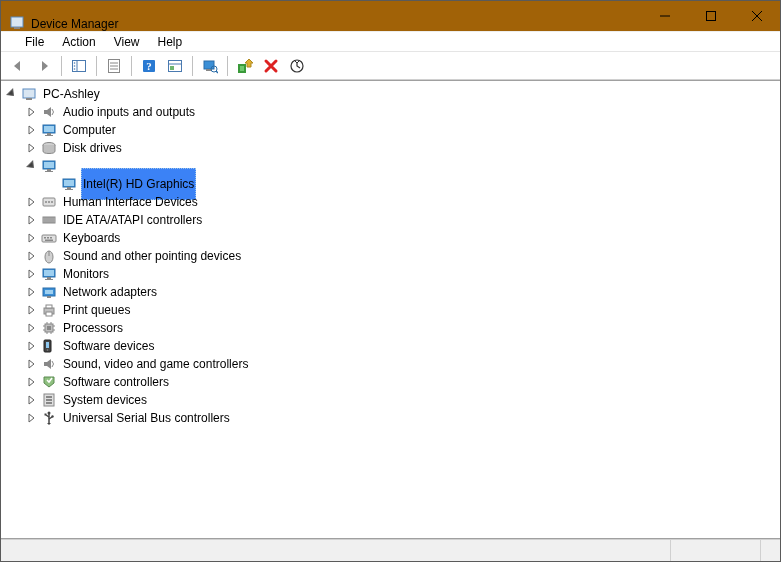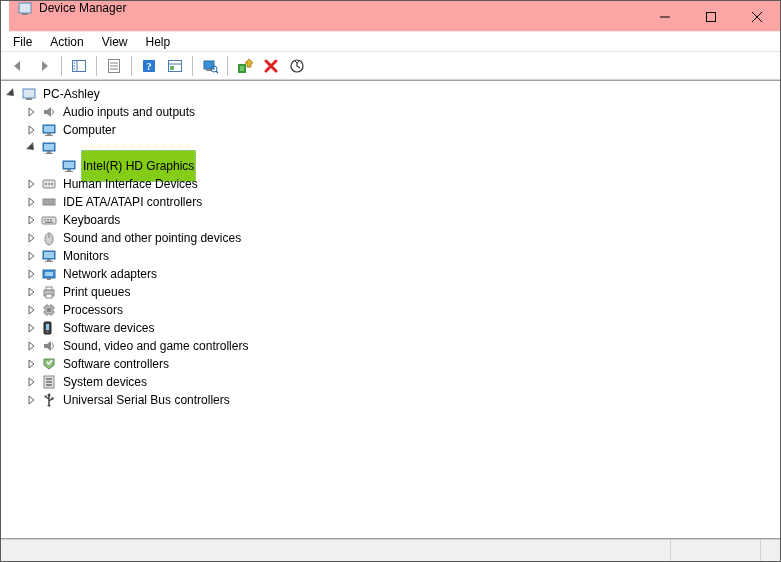--- a/index.html
+++ b/index.html
@@ -13,37 +13,36 @@
   }
   .window {
     width: 781px; height: 562px;
     border: 1px solid #5a5a5a;
     display: flex; flex-direction: column;
     background: #fff;
     position: relative;
   }
   .titlebar {
     height: 31px;
-    display: flex; align-items: flex-start;
-    background: #fca5a5;
+    display: flex; align-items: flex-end;
+    background: #a16207;
     border-bottom: 1px solid #eee;
-    margin-left: 8px;
   }
   .titlebar .app-icon { width: 16px; height: 16px; margin: 0 6px 0 8px; }
   .titlebar .title { flex: 1; font-size: 12px; }
   .win-btn {
     width: 46px; height: 31px;
     display: flex; align-items: center; justify-content: center;
     font-size: 10px;
   }
   .win-btn svg { display:block }
   .menubar {
     height: 20px;
     display: flex; align-items: center;
-    padding: 0 4px;
+    padding: 0 16px;
     gap: 2px;
     border-bottom: 1px solid #e5e5e5;
   }
   .menu-item { padding: 2px 8px; font-size: 12px; }
   .toolbar {
     height: 28px;
     display: flex; align-items: center;
     padding: 2px 4px;
     border-bottom: 1px solid #d0d0d0;
     gap: 0;
@@ -85,21 +84,21 @@
     white-space: nowrap;
   }
   .twisty {
     width: 14px; height: 14px;
     display:inline-flex; align-items:center; justify-content:center;
     margin-right: 0px;
   }
   .node .icon { width:16px; height:16px; margin: 0 4px 0 2px; display:inline-flex; align-items:center; justify-content:center;}
   .node .label { padding: 1px 2px; }
   .node.selected .label {
-    background: #84cc16;
+    background: #3b82f6;
     border: 1px dotted #99c2e8;
     padding: 6px 1px;
   }
   .indent-0 { padding-left: 2px; }
   .indent-1 { padding-left: 22px; }
   .indent-2 { padding-left: 42px; }
 </style>
 </head>
 <body>
 
@@ -250,20 +249,34 @@
         </span>
         <span class="icon">
           <svg width="16" height="16">
             <rect x="2" y="3" width="12" height="8" fill="#3b8fd6" stroke="#2a6ca8"></rect>
             <rect x="3" y="4" width="10" height="6" fill="#9fd0f0"></rect>
             <rect x="6" y="11" width="4" height="2" fill="#888"></rect>
             <rect x="4" y="13" width="8" height="1" fill="#888"></rect>
           </svg>
         </span>
         <span class="label">Computer</span>
+      </div>
+      <div class="node indent-1">
+        <span class="twisty">
+          <svg width="12" height="12">
+            <path d="M3 2 L8 6 L3 10 Z" fill="none" stroke="#606060" transform=""></path>
+          </svg>
+        </span>
+        <span class="icon">
+          <svg width="16" height="16">
+            <ellipse cx="8" cy="5" rx="6" ry="2.5" fill="#d0d0d0" stroke="#888"></ellipse>
+            <path d="M2 5 L2 11 Q2 13.5 8 13.5 Q14 13.5 14 11 L14 5" fill="#c0c0c0" stroke="#888"></path>
+          </svg>
+        </span>
+        <span class="label">Disk drives</span>
       </div>
       <div class="node indent-1">
         <span class="twisty">
           <svg width="12" height="12">
             <path d="M3 2 L8 6 L3 10 Z" fill="#404040" stroke="#606060" transform="rotate(45 6 6)"></path>
           </svg>
         </span>
         <span class="icon">
           <svg width="16" height="16">
             <rect x="2" y="3" width="12" height="8" fill="#3b8fd6" stroke="#2a6ca8"></rect>

